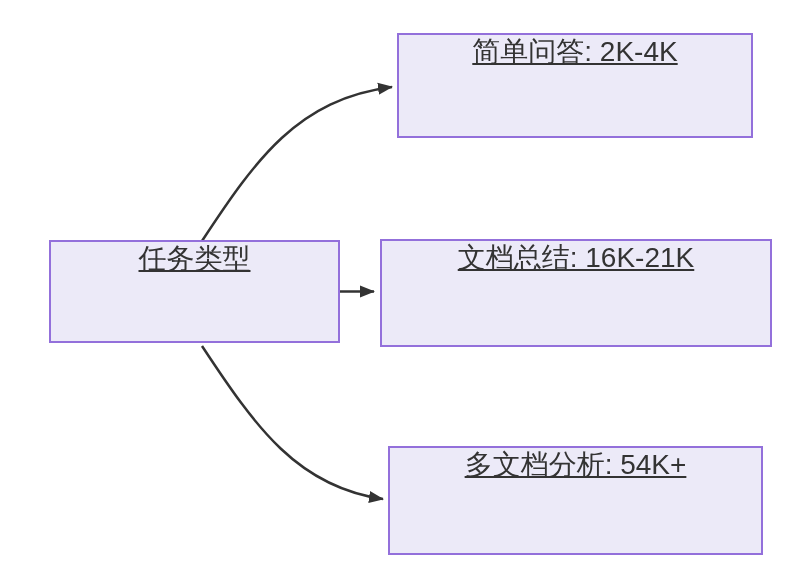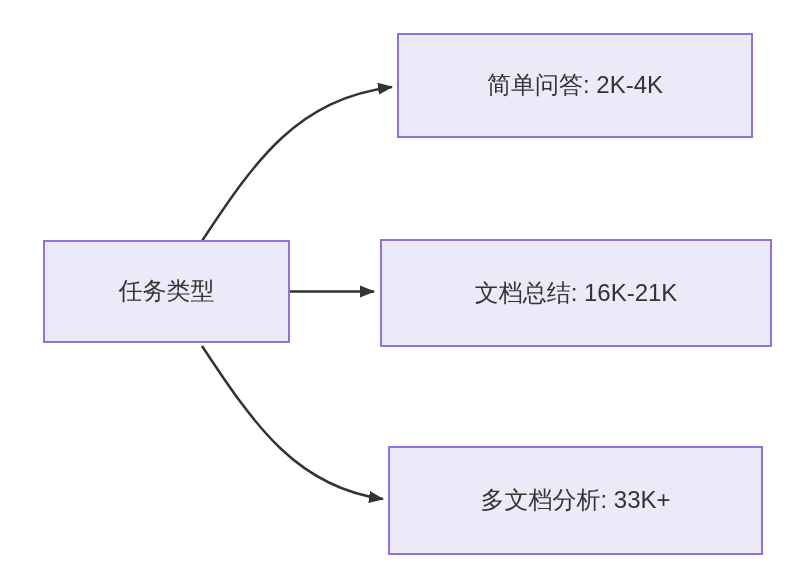--- a/index.html
+++ b/index.html
@@ -32,31 +32,32 @@
     stroke: var(--edge);
     stroke-width: 2.5px;
   }
   .arrowhead {
     fill: var(--edge);
     stroke: none;
   }
   .node {
     position: absolute;
     display: flex;
-    align-items: center;
+    align-items: flex-start;
     justify-content: center;
     background: var(--node-fill);
     border: 2px solid var(--node-border);
     color: var(--text);
-    font-size: 24px;
+    font-size: 28px;
     line-height: 1.2;
     text-align: center;
     white-space: nowrap;
+    text-decoration: underline;
   }
-  .node-root    { left: 43px;  top: 240px; width: 247px; height: 103px; }
+  .node-root    { left: 49px;  top: 240px; width: 291px; height: 103px; }
   .node-branch1 { left: 397px; top: 33px;  width: 356px; height: 105px; }
   .node-branch2 { left: 380px; top: 239px; width: 392px; height: 108px; }
   .node-branch3 { left: 388px; top: 446px; width: 375px; height: 109px; }
 </style>
 </head>
 <body>
 
 <div class="canvas">
 
   <svg class="edges-layer" width="787" height="572" viewBox="0 0 787 572" xmlns="http://www.w3.org/2000/svg">
@@ -76,16 +77,16 @@
 
   <div class="node node-branch1">
     <span>简单问答: 2K-4K</span>
   </div>
 
   <div class="node node-branch2">
     <span>文档总结: 16K-21K</span>
   </div>
 
   <div class="node node-branch3">
-    <span>多文档分析: 33K+</span>
+    <span>多文档分析: 54K+</span>
   </div>
 
 </div>
 
 </body></html>

